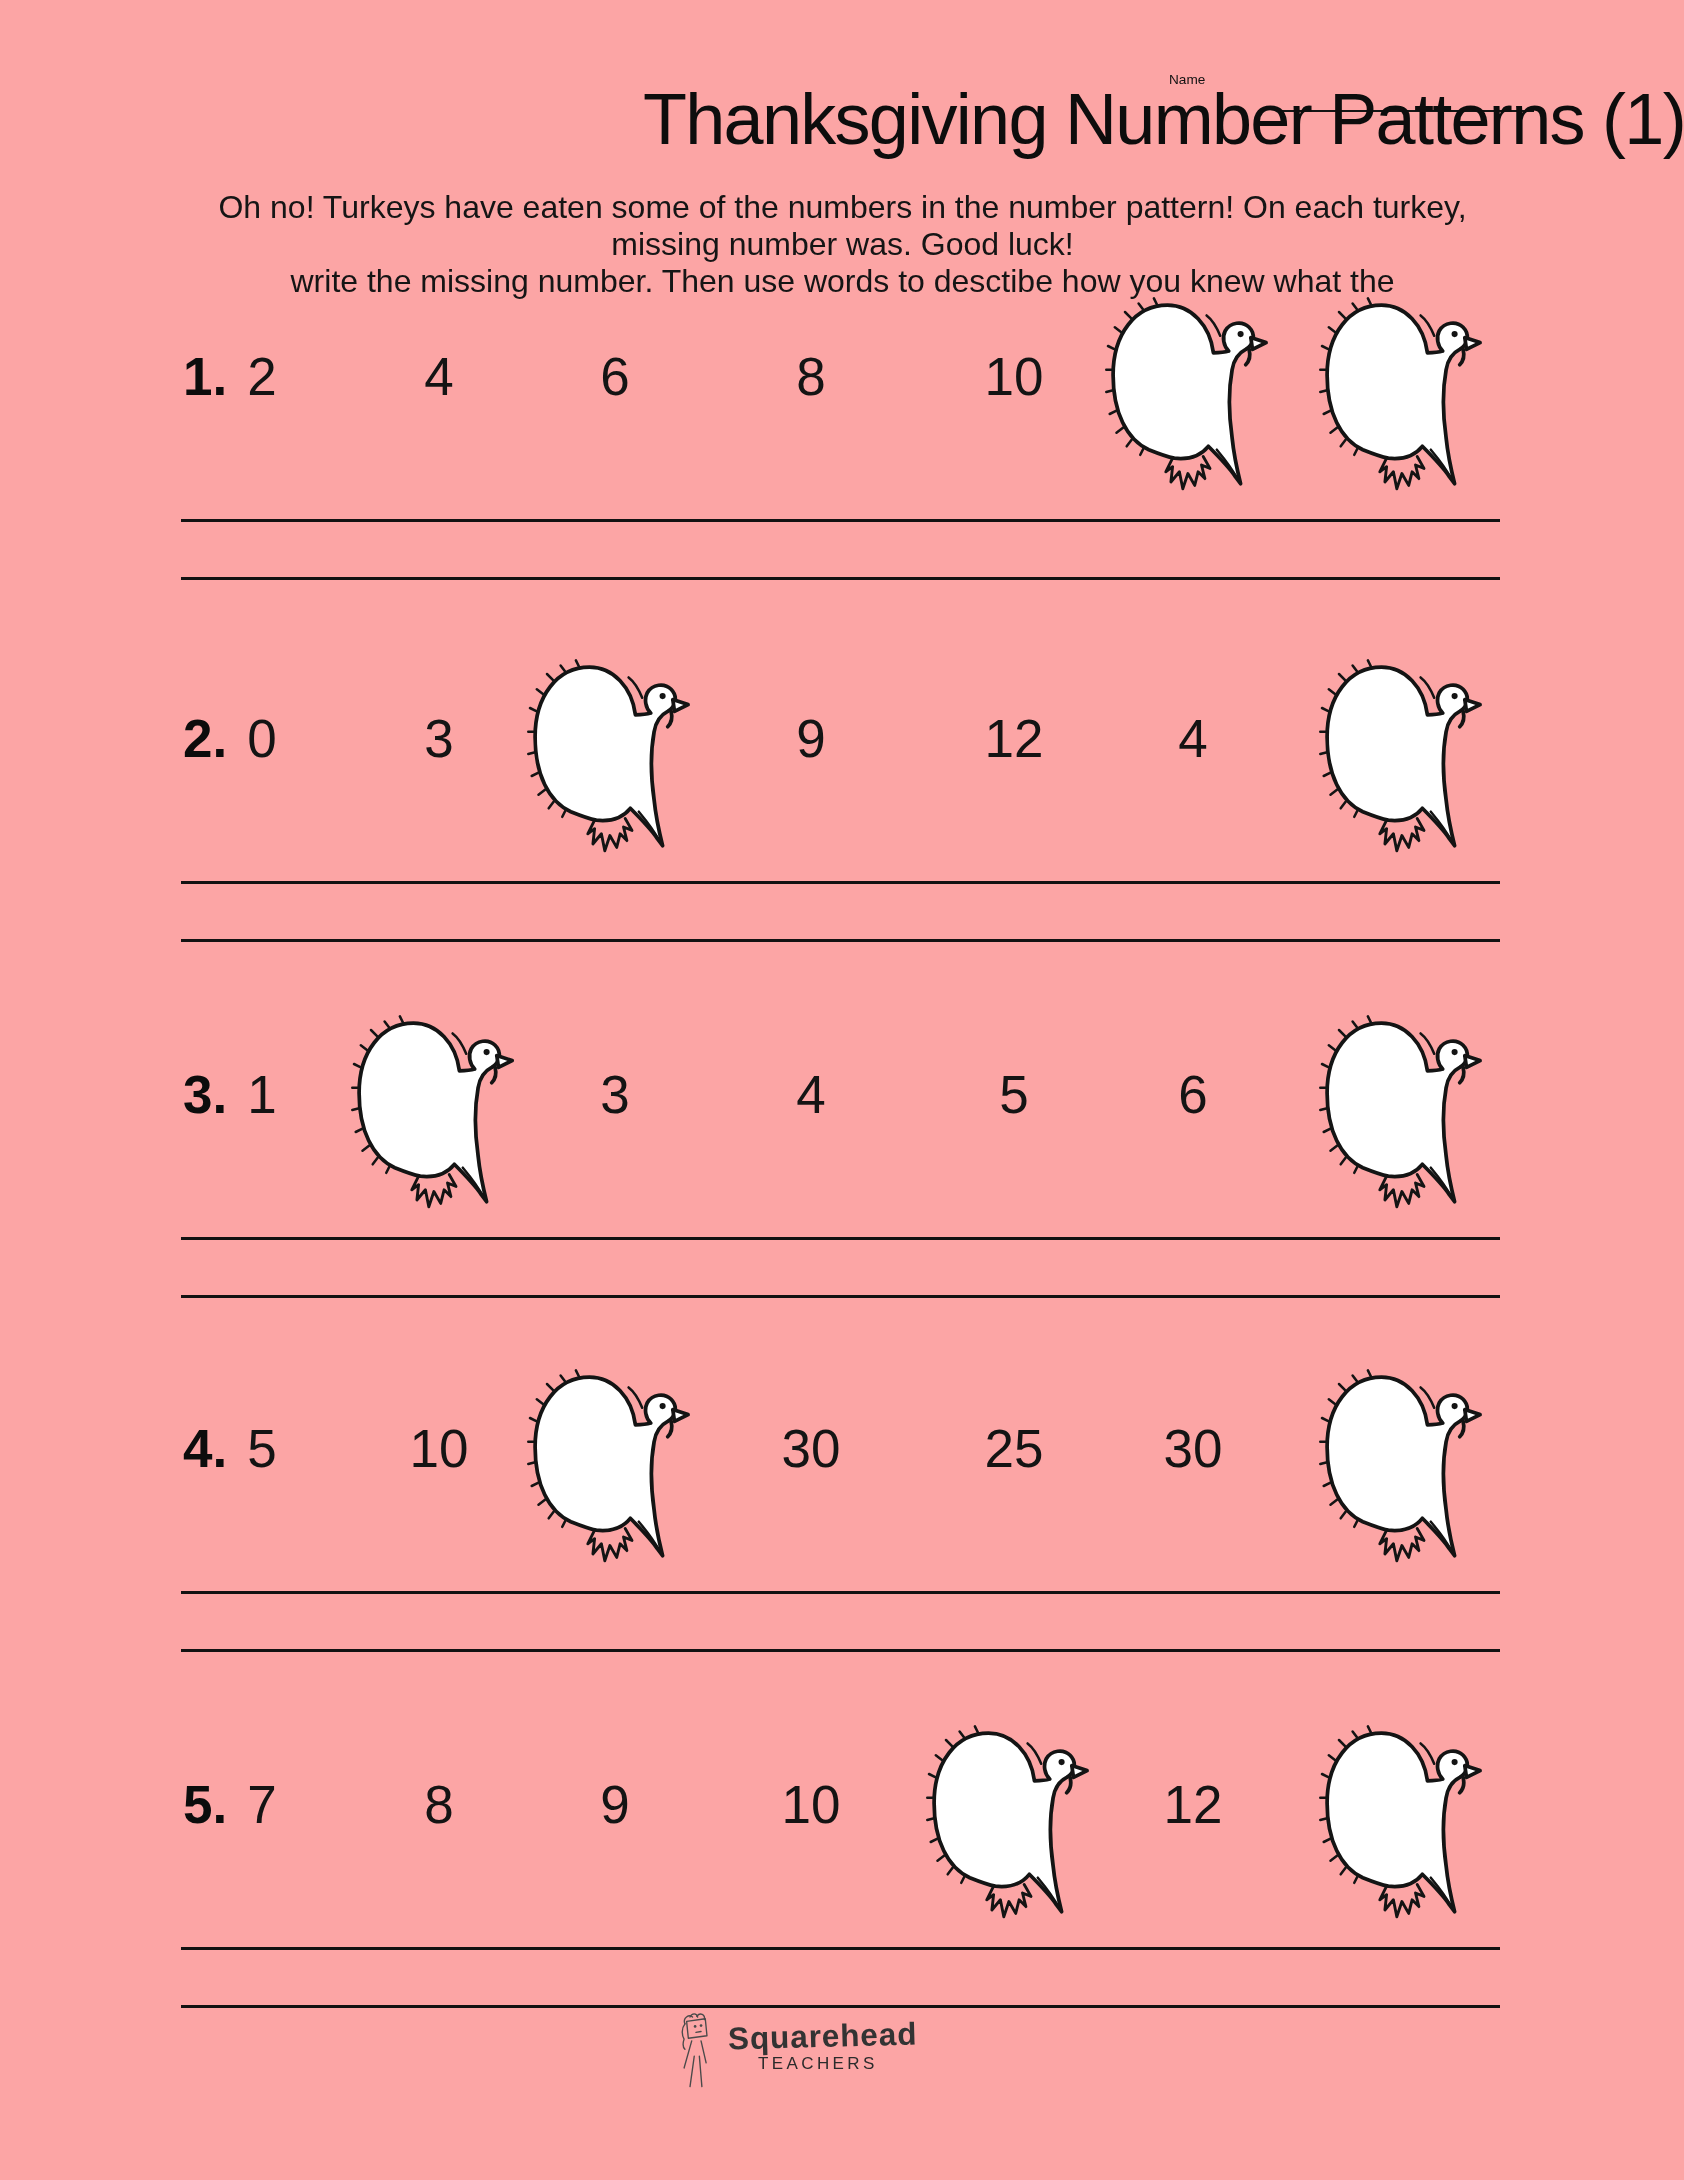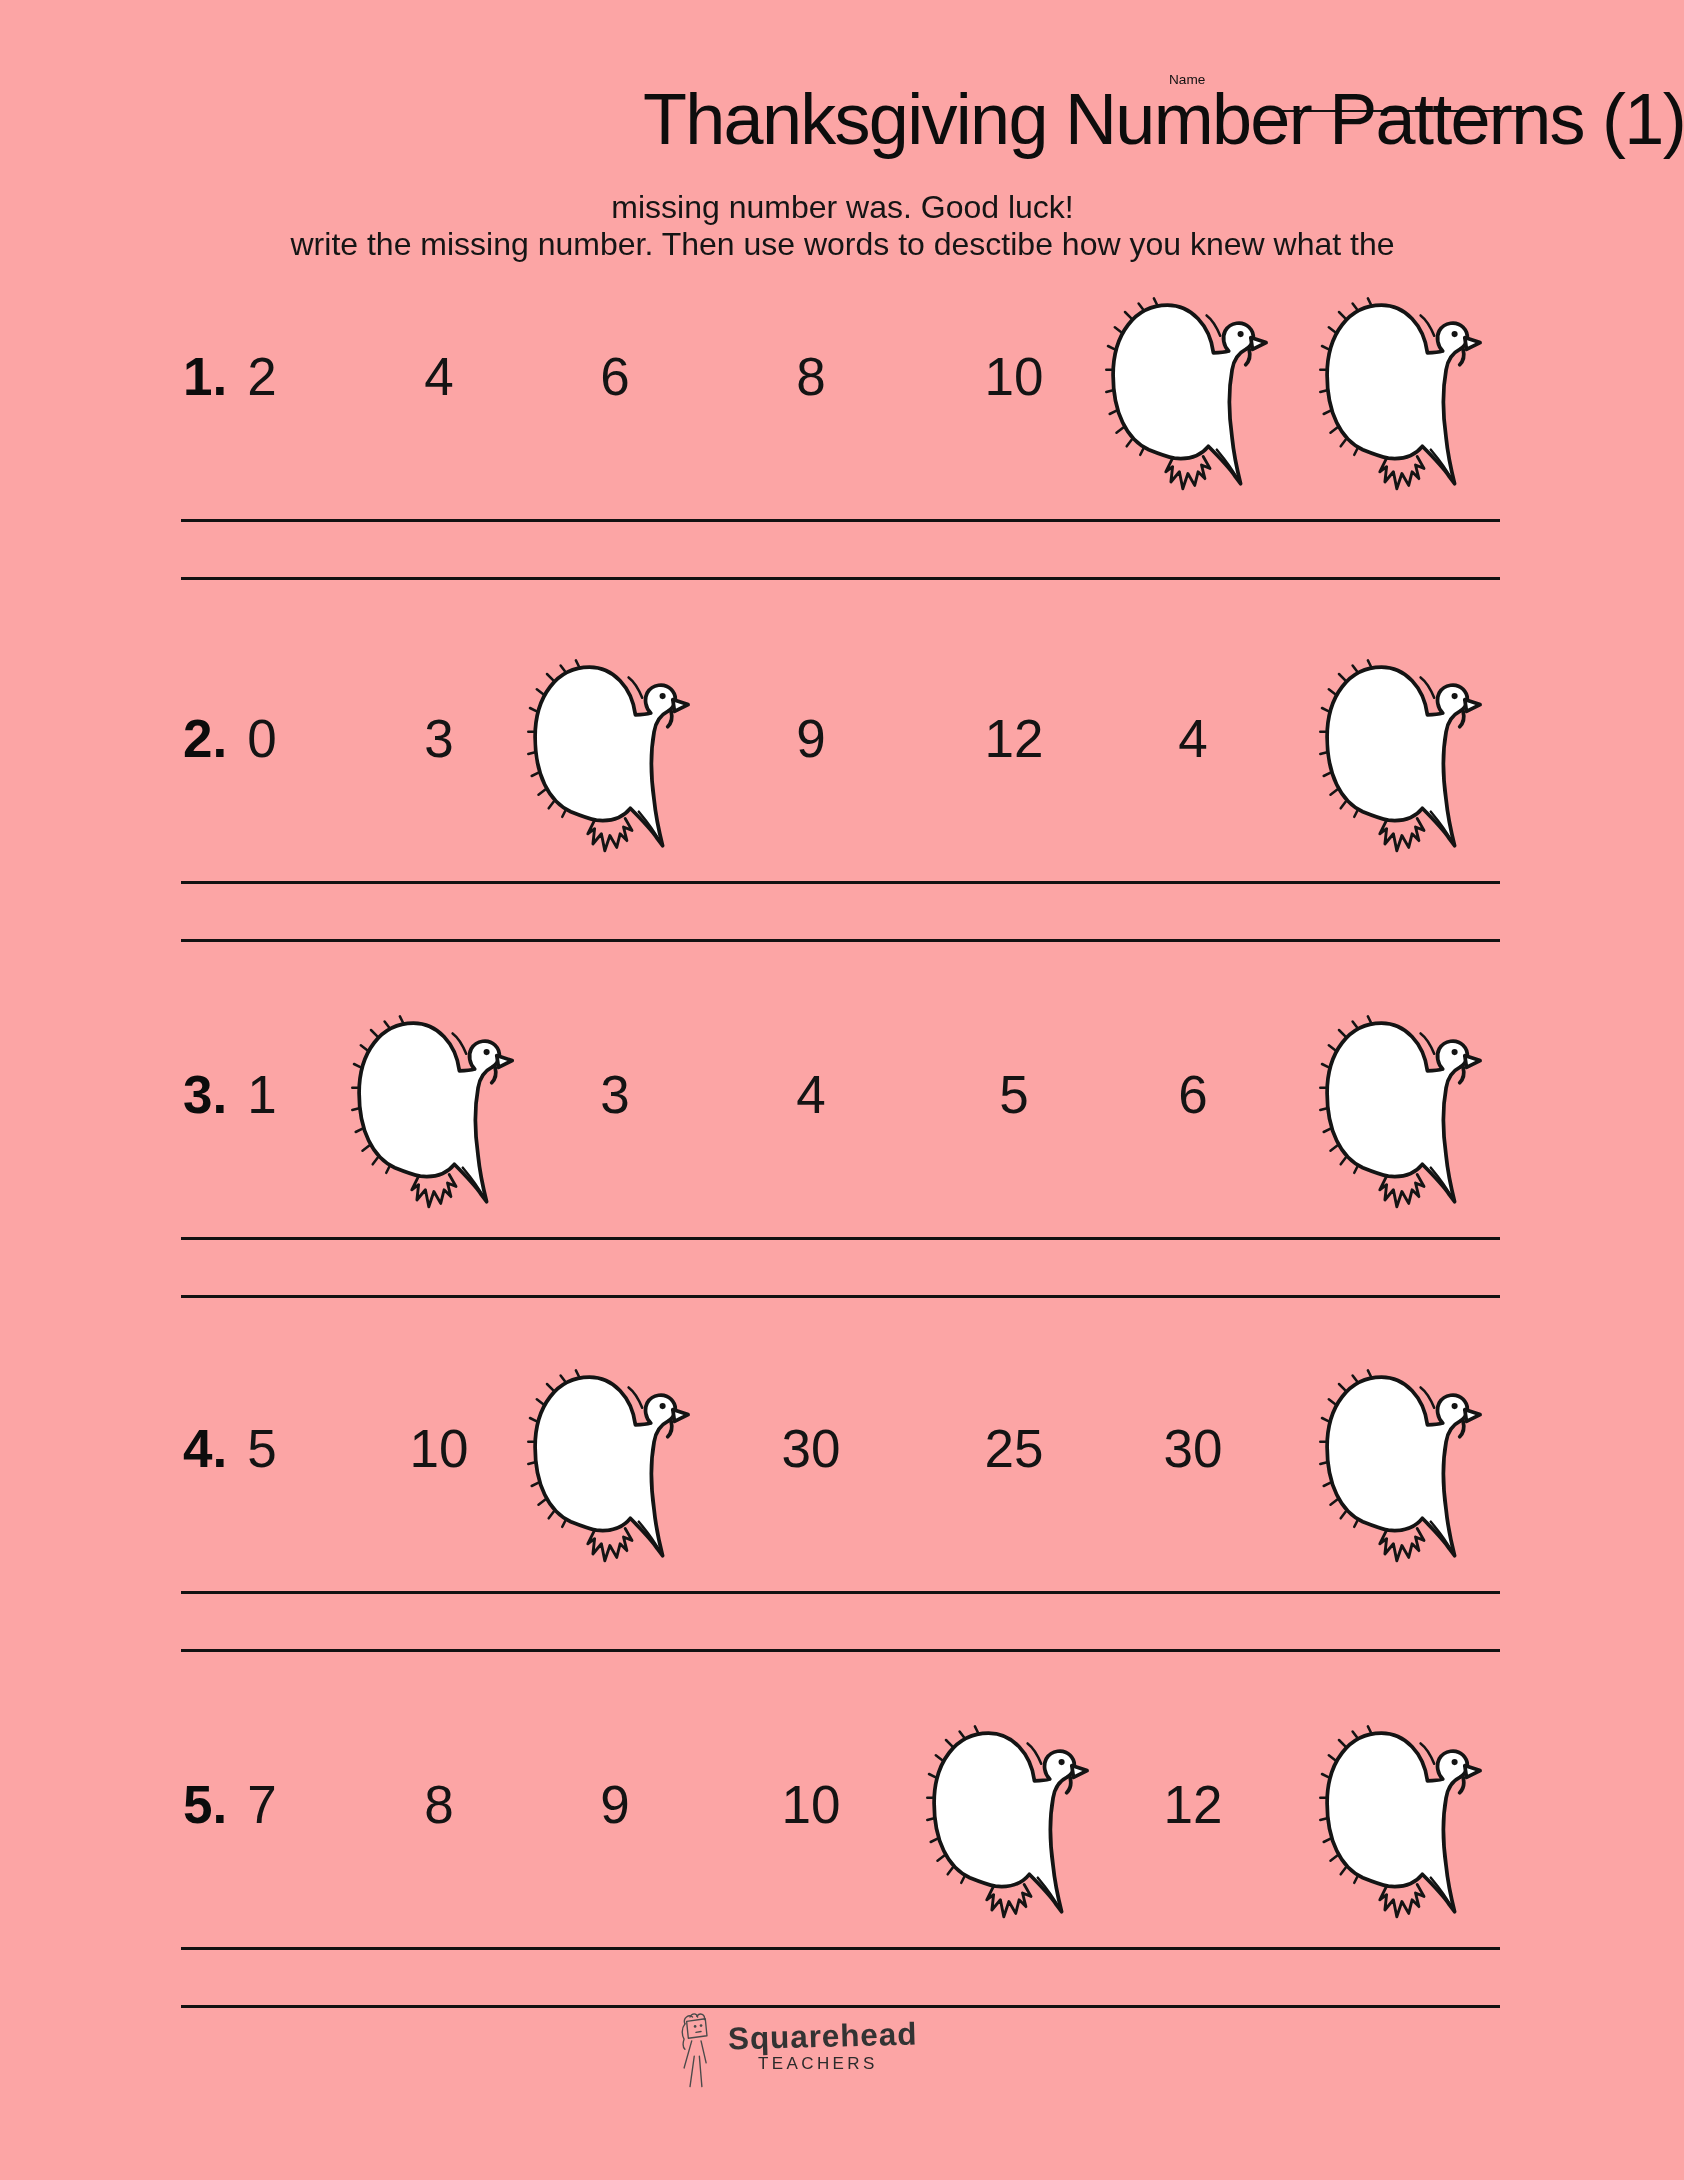--- a/index.html
+++ b/index.html
@@ -87,20 +87,21 @@
 </svg>
 
 <div class="page">
 
   <div class="name-wrap">Name</div>
   <div class="name-blank"></div>
 
   <div class="title">Thanksgiving Number Patterns (1)</div>
 
   <div class="instructions">
+    <div>Oh no! Turkeys have eaten some of the numbers in the number pattern! On each turkey,</div>
     <div>missing number was. Good luck!</div>
     <div>write the missing number. Then use words to desctibe how you knew what the</div>
   </div>
 
   <div class="row" style="top:376px">
     <div class="row-label">1.</div>
     <div class="num c0">2</div>
     <div class="num c1">4</div>
     <div class="num c2">6</div>
     <div class="num c3">8</div>

